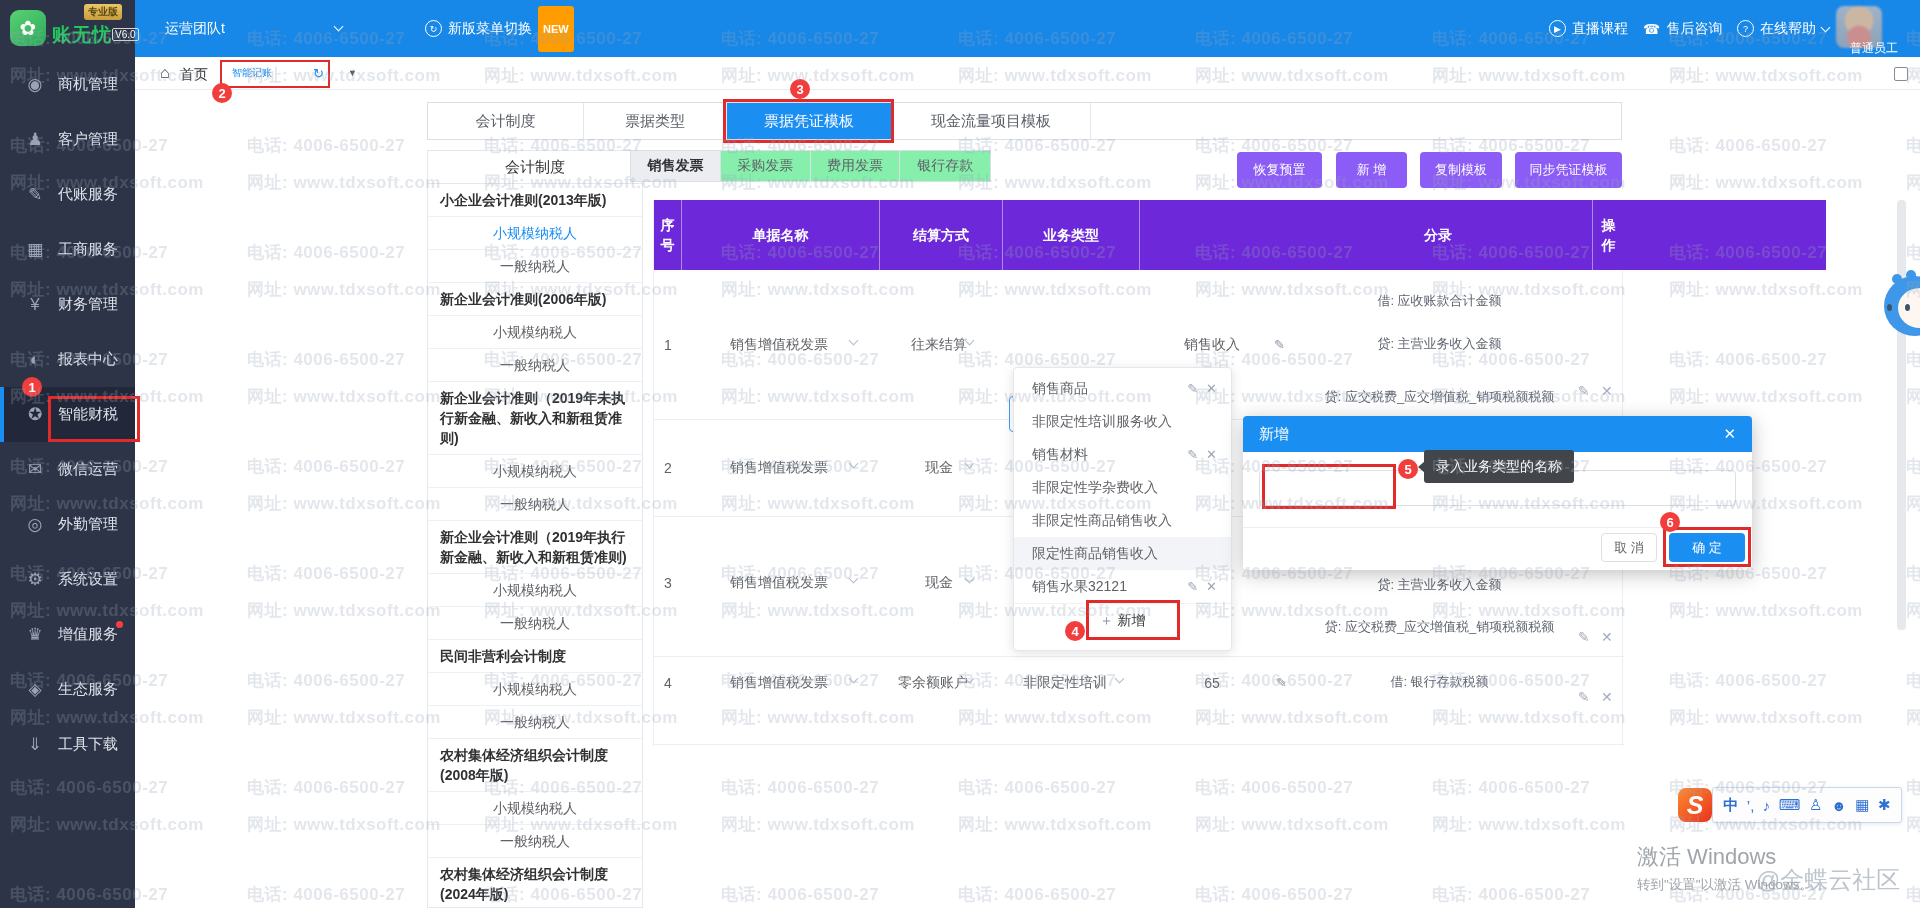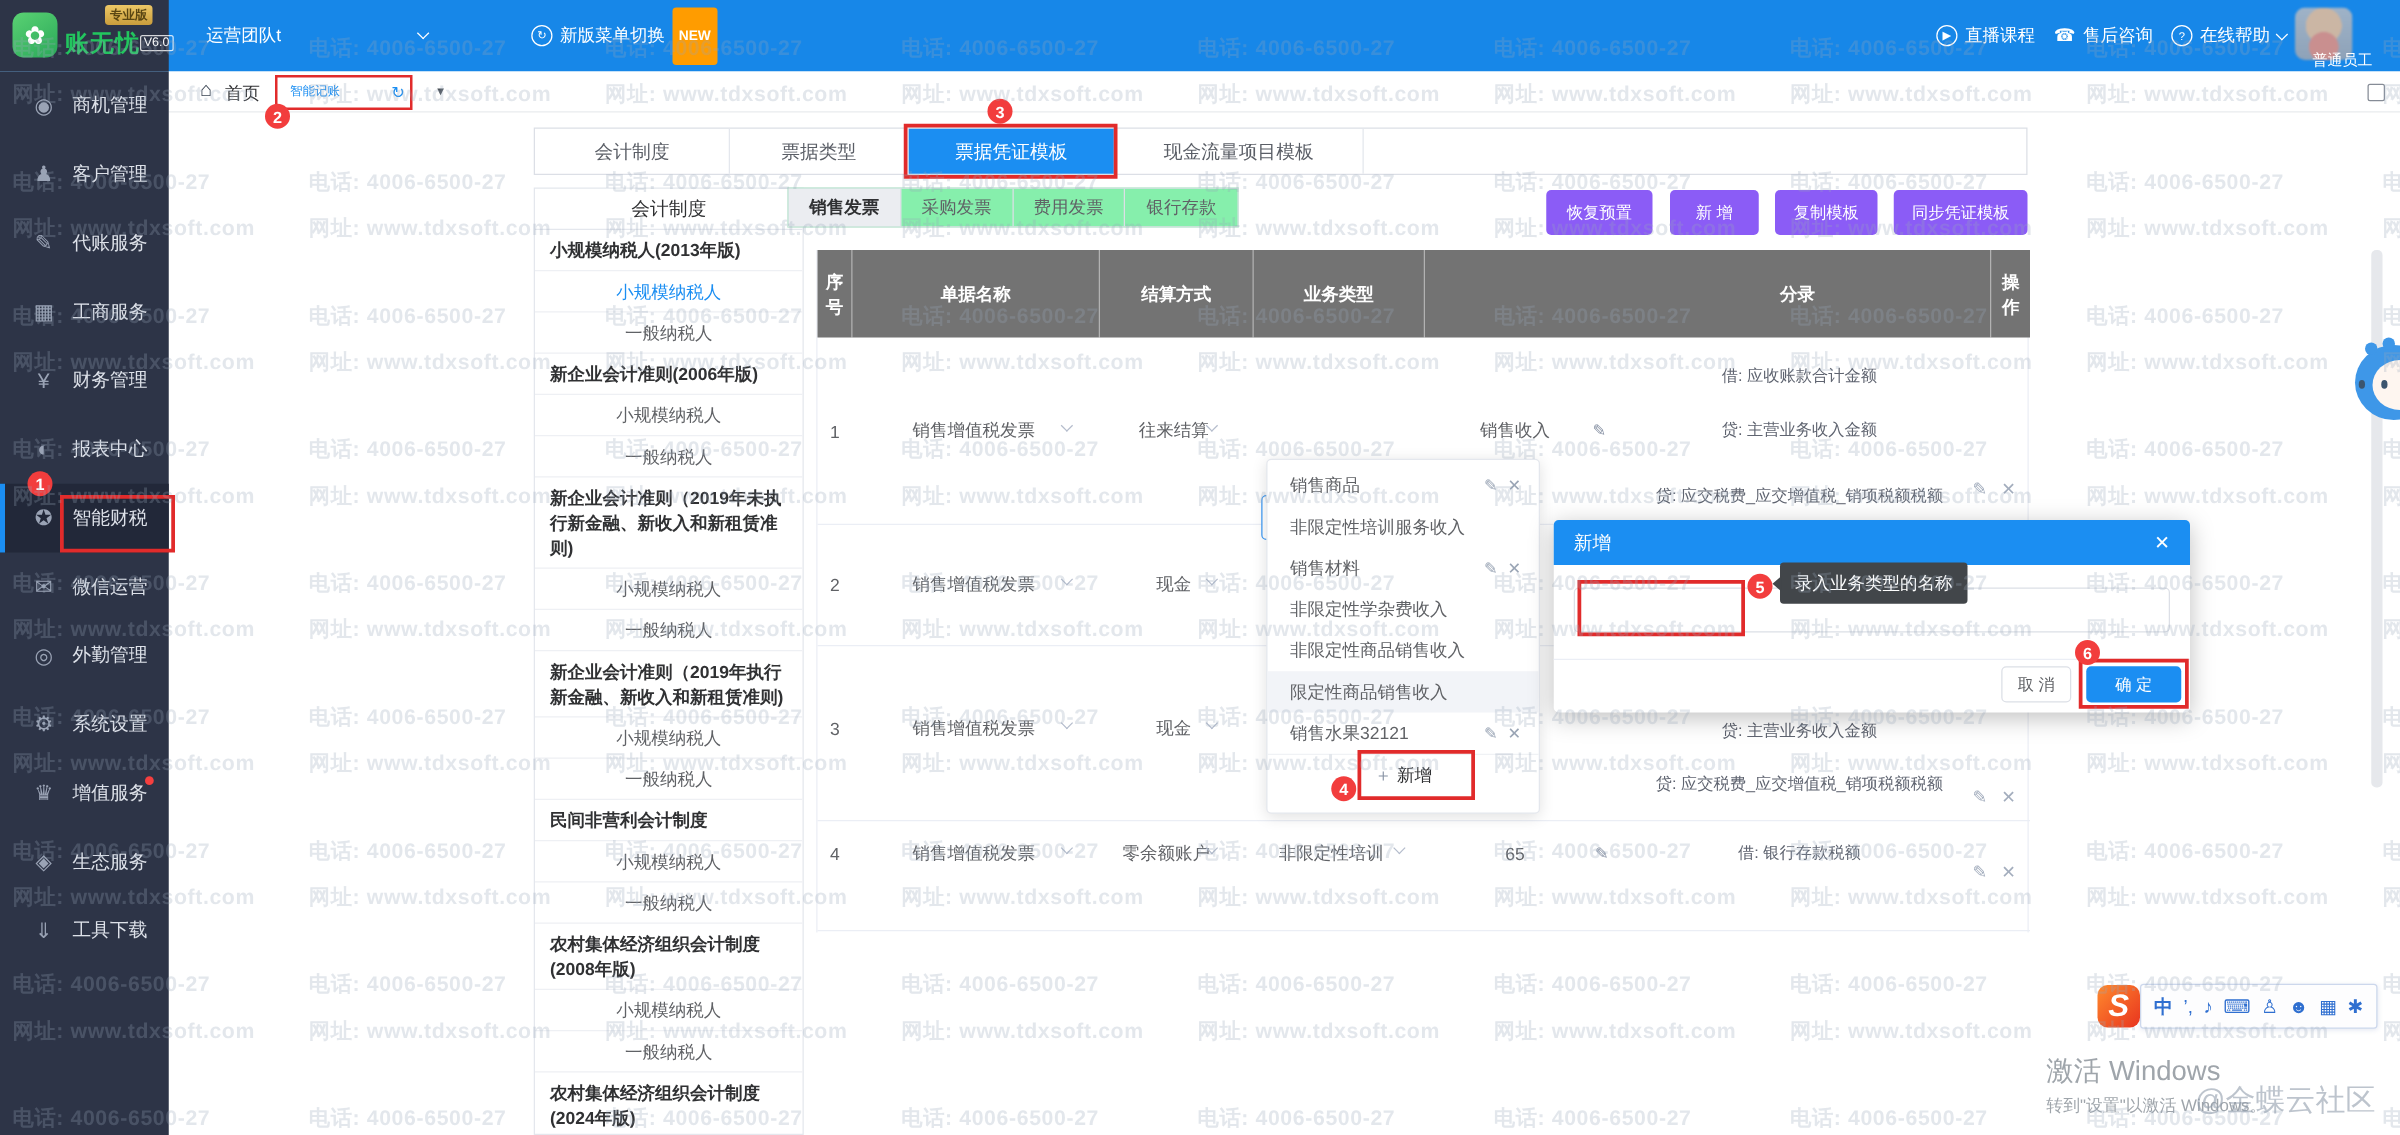--- a/index.html
+++ b/index.html
@@ -46,21 +46,21 @@
   .ac-item.sub.active{color:#1b8ef2}
   
   .invtabs{position:absolute;left:630px;top:150px;width:361px;height:32px;border:1px solid #dcdfe6;display:flex;background:#86efac;z-index:3}
   .iv{width:90px;height:100%;display:flex;align-items:center;justify-content:center;font-size:14px;color:#606266;border-right:1px solid #dcdfe6;cursor:pointer}
   .iv:last-child{border-right:none}
   .iv.active{background:#ebedf1;color:#303133;font-weight:700}
   
   .btn-blue{position:absolute;top:152px;height:36px;background:#8b5cf6;color:#fff;font-size:13px;border:none;border-radius:4px;display:flex;align-items:center;justify-content:center;cursor:pointer;z-index:3}
   
   .vtable{position:absolute;left:653px;top:200px;width:970px;height:546px;background:#fff;border-left:1px solid #ebeef5;border-right:1px solid #ebeef5;z-index:2}
-  .thead{position:absolute;left:0;top:0;width:970px;height:70px;background:#737373}
+  .thead{position:absolute;left:0;top:0;width:1172px;height:70px;background:#6d28d9}
   .th{position:absolute;top:0;height:70px;color:#fff;font-size:14px;font-weight:600;display:flex;align-items:center;justify-content:center;text-align:center;border-right:1px solid rgba(255,255,255,.45);line-height:20px}
   .tr{position:absolute;left:0;width:970px;border-bottom:1px solid #ebeef5}
   .td{position:absolute;display:flex;align-items:center;justify-content:center;font-size:14px;color:#606266;white-space:nowrap}
   .ent{position:absolute;left:642px;width:287px;display:flex;justify-content:center;font-size:13px;color:#5f6470;white-space:nowrap}
   .opico{position:absolute;color:#a3adbd;font-size:14px;cursor:pointer}
   .pencil{color:#8a94a6;font-size:13px;cursor:pointer}
   .sel-open{position:absolute;left:355px;top:126px;width:125px;height:36px;border:1px solid #3f9bf5;border-radius:4px;background:#fff;display:flex;align-items:center;padding:0 12px;justify-content:space-between}
   .ph{color:#bfc4cc;font-size:14px}
   
   .dropdown{position:absolute;left:1013px;top:367px;width:219px;height:284px;background:#fff;border:1px solid #e4e7ed;border-radius:4px;box-shadow:0 2px 12px rgba(0,0,0,.12);z-index:30;padding-top:4px}
@@ -228,21 +228,21 @@
 
     <div class="mt w4">
       <span>现金流量项目模板</span>
     </div>
   </div>
 
 <div class="acct-panel">
   <div class="acct-head">会计制度</div>
   <div>
 
-      <div class="ac-item grp">小规模纳税人(2013年版)</div>
+      <div class="ac-item grp">小企业会计准则(2013年版)</div>
 
       <div class="ac-item sub active">小规模纳税人</div>
 
       <div class="ac-item sub">一般纳税人</div>
 
       <div class="ac-item grp">新企业会计准则(2006年版)</div>
 
       <div class="ac-item sub">小规模纳税人</div>
 
       <div class="ac-item sub">一般纳税人</div>

